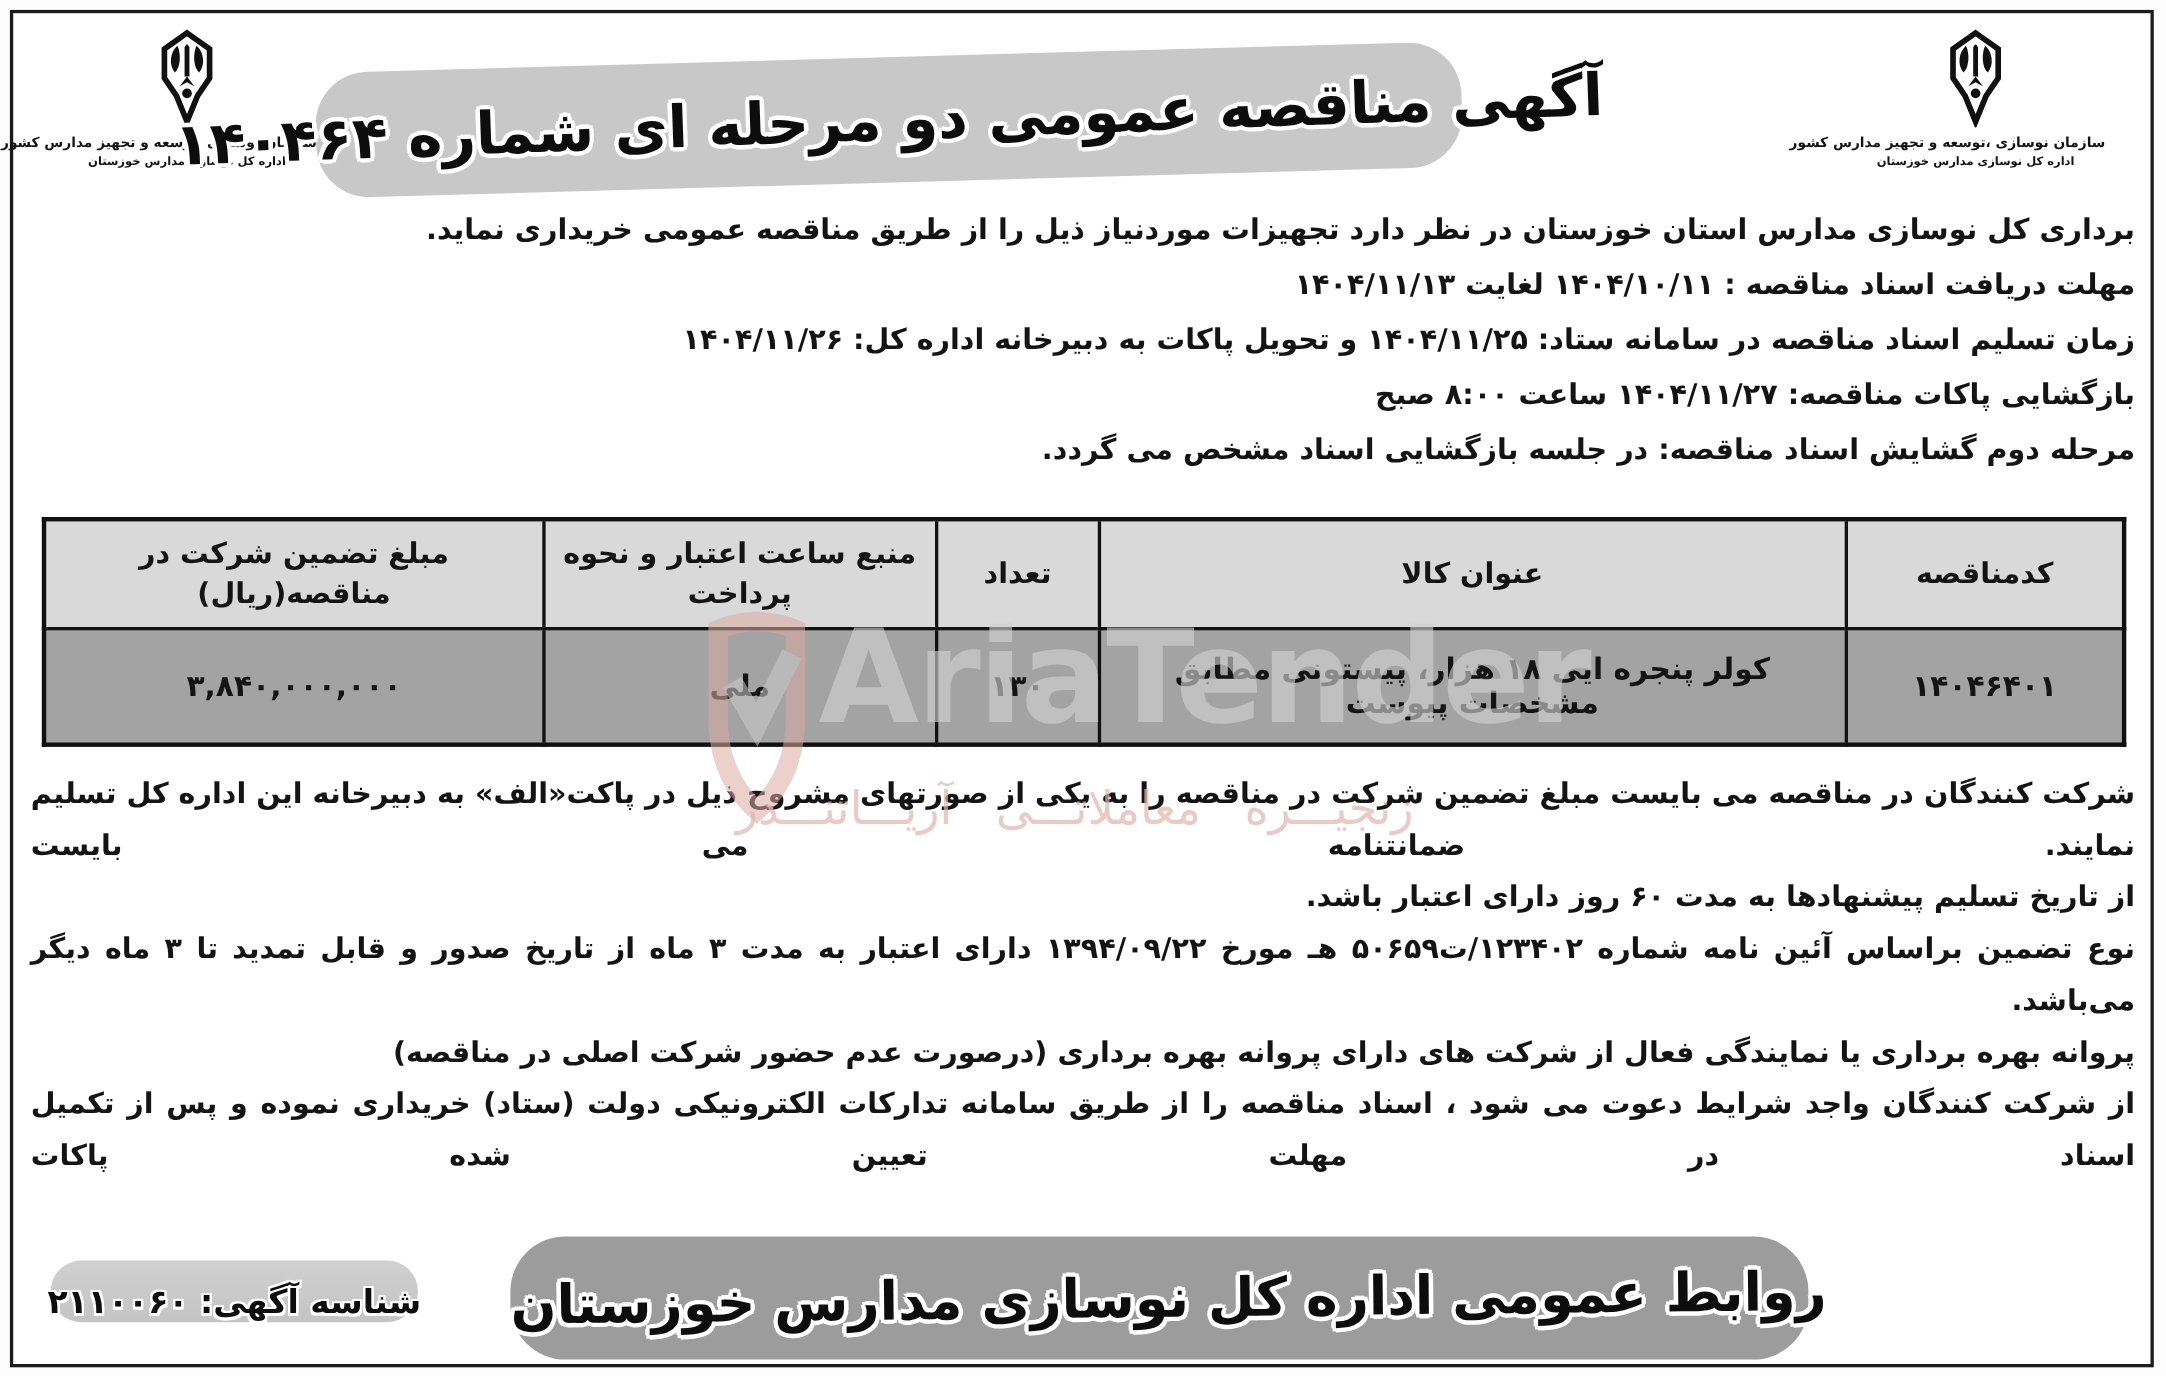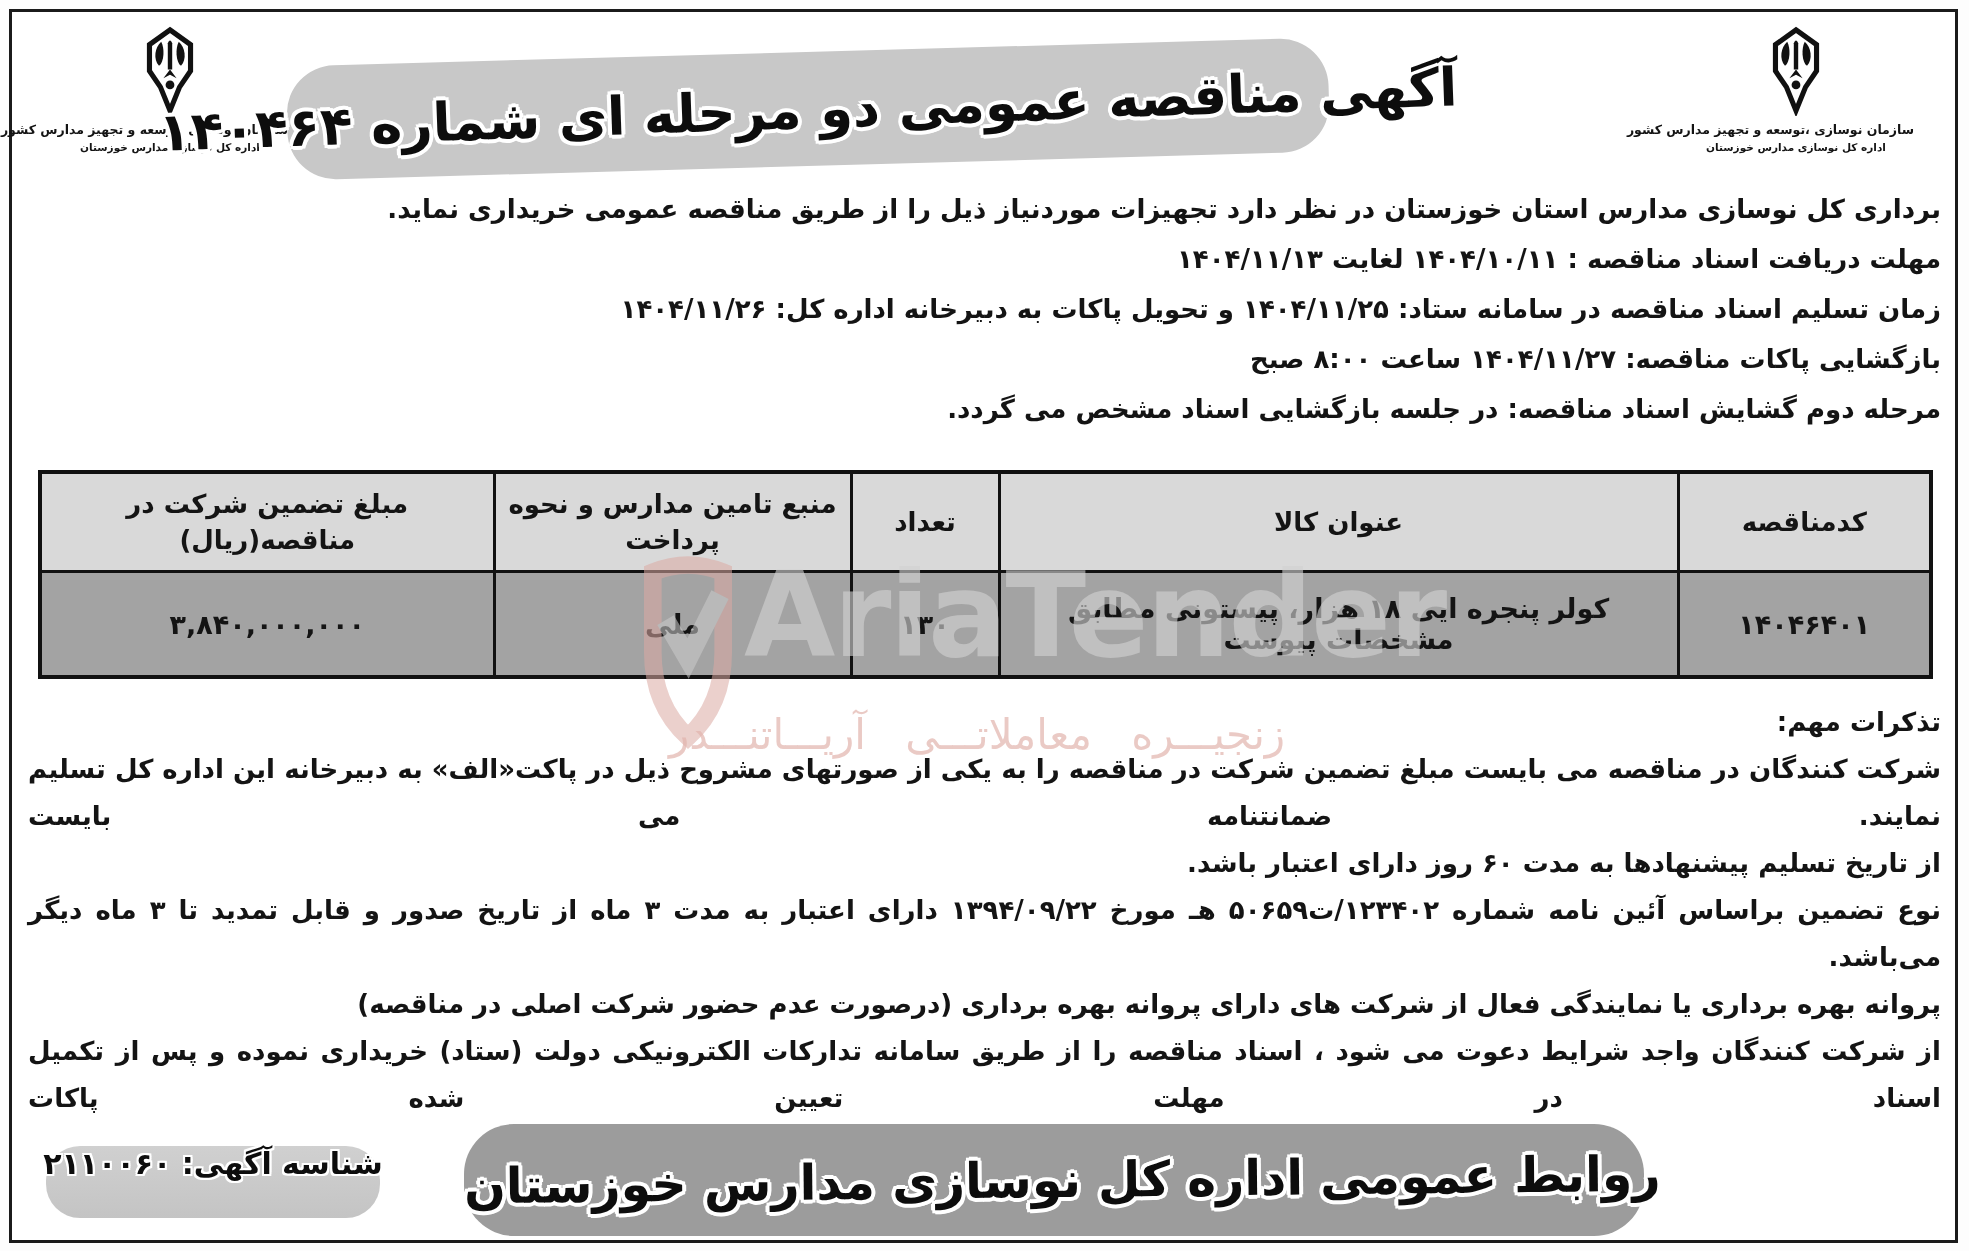--- a/index.html
+++ b/index.html
@@ -79,23 +79,23 @@
   }
   .watermark svg{position:absolute;left:0;top:14px;opacity:.55;}
   
   .footer-banner{
     position:absolute;left:464px;top:1124px;width:1180px;height:112px;
     background:var(--footer-gray);border-radius:50px;
     display:flex;align-items:center;justify-content:flex-end;z-index:8;
   }
   .footer-banner .t{font-size:49px;white-space:nowrap;transform:rotate(-0.6deg);}
   .ad-badge{
-    position:absolute;left:46px;top:1146px;width:334px;height:72px;
+    position:absolute;left:46px;top:1146px;width:334px;height:56px;
     background:linear-gradient(180deg,#d0d0d0,var(--badge-gray));border-radius:34px;
-    display:flex;align-items:flex-start;justify-content:center;z-index:8;
+    display:flex;align-items:flex-end;justify-content:center;z-index:8;
   }
   .ad-badge .t{
     font-size:30px;direction:rtl;white-space:nowrap;
     text-shadow:-2px -2px 0 #fff,2px -2px 0 #fff,-2px 2px 0 #fff,2px 2px 0 #fff,
                  0 -2px 0 #fff,0 2px 0 #fff,-2px 0 0 #fff,2px 0 0 #fff;
     color:#0d0d0d;font-weight:bold;
   }
 </style>
 </head>
 <body>
@@ -147,21 +147,21 @@
         <col style="width:679px">
         <col style="width:148px">
       <col style="width:357px">
         <col style="width:454px">
     </colgroup>
     <tbody>
         <tr>
       <th>کدمناقصه</th>
       <th>عنوان کالا</th>
       <th>تعداد</th>
-      <th>منبع تامین مدارس و نحوه پرداخت</th>
+      <th>منبع ساعت اعتبار و نحوه پرداخت</th>
       <th>مبلغ تضمین شرکت در مناقصه(ریال)</th>
     </tr>
     <tr>
       <td>۱۴۰۴۶۴۰۱</td>
       <td>کولر پنجره ایی ۱۸ هزار، پیستونی مطابق مشخصات پیوست</td>
       <td>۱۳۰</td>
       <td>ملی</td>
       <td>۳,۸۴۰,۰۰۰,۰۰۰</td>
     </tr>
   </tbody>
@@ -170,21 +170,20 @@
   <div class="watermark" dir="ltr">
     <svg width="96" height="210" viewBox="0 0 60 130">
       <path d="M8 12 Q30 3 52 12 L52 62 Q52 95 30 115 Q8 95 8 62 Z" fill="none" stroke="#dcaaa4" stroke-width="11"></path>
       <path d="M16 42 L30 66 L50 26" stroke="#cccccc" stroke-width="12" fill="none"></path>
     </svg>
     <div class="brand">AriaTender</div>
     <div class="tagline">زنجیـــره معاملاتـــی آریـــاتنـــدر</div>
   </div>
 
   <div class="notes">
-    <div>تذکرات مهم:</div>
     <div>
         <div class="stretch">شرکت کنندگان در مناقصه می بایست مبلغ تضمین شرکت در مناقصه را به یکی از صورتهای مشروح ذیل در پاکت«الف» به دبیرخانه این اداره کل تسلیم نمایند. ضمانتنامه می بایست</div>
         <div>از تاریخ تسلیم پیشنهادها به مدت ۶۰ روز دارای اعتبار باشد.</div>
         <div class="stretch">نوع تضمین براساس آئین نامه شماره ۱۲۳۴۰۲/ت۵۰۶۵۹ هـ مورخ ۱۳۹۴/۰۹/۲۲ دارای اعتبار به مدت ۳ ماه از تاریخ صدور و قابل تمدید تا ۳ ماه دیگر می‌باشد.</div>
         <div>پروانه بهره برداری یا نمایندگی فعال از شرکت های دارای پروانه بهره برداری (درصورت عدم حضور شرکت اصلی در مناقصه)</div>
         <div class="stretch">از شرکت کنندگان واجد شرایط دعوت می شود ، اسناد مناقصه را از طریق سامانه تدارکات الکترونیکی دولت (ستاد) خریداری نموده و پس از تکمیل اسناد در مهلت تعیین شده پاکات</div>
       </div>
   </div>
 
   <div class="footer-banner">

